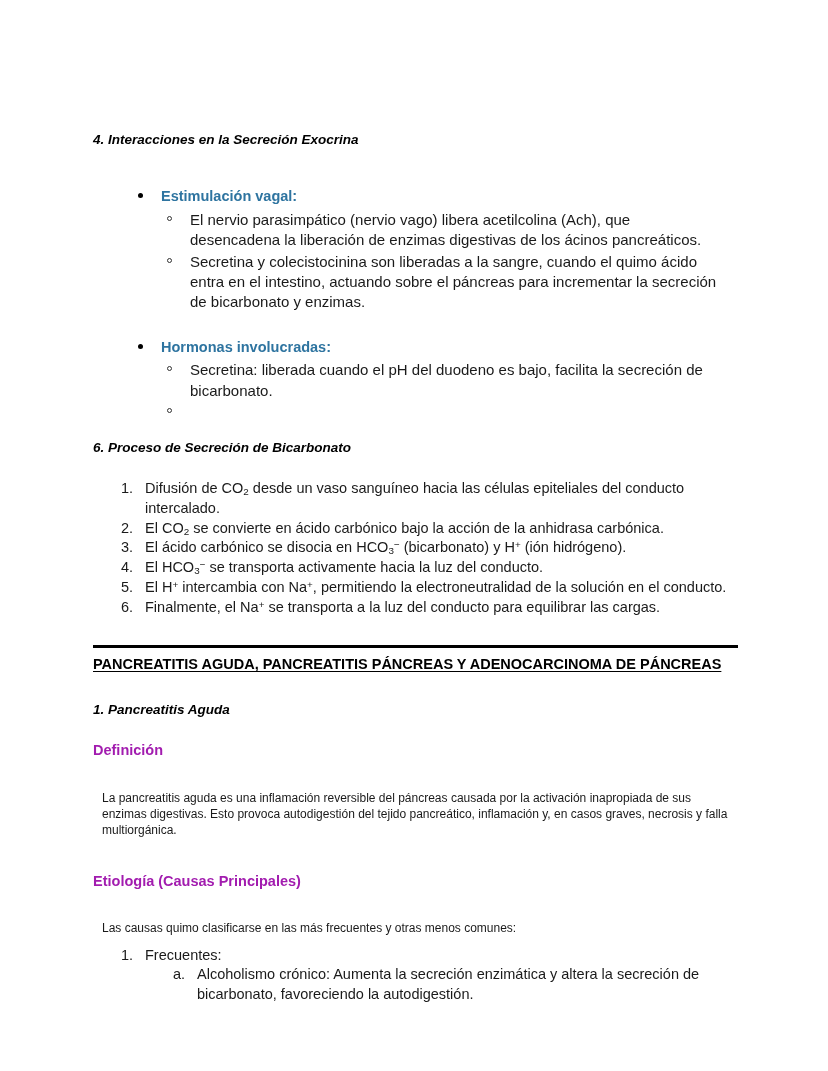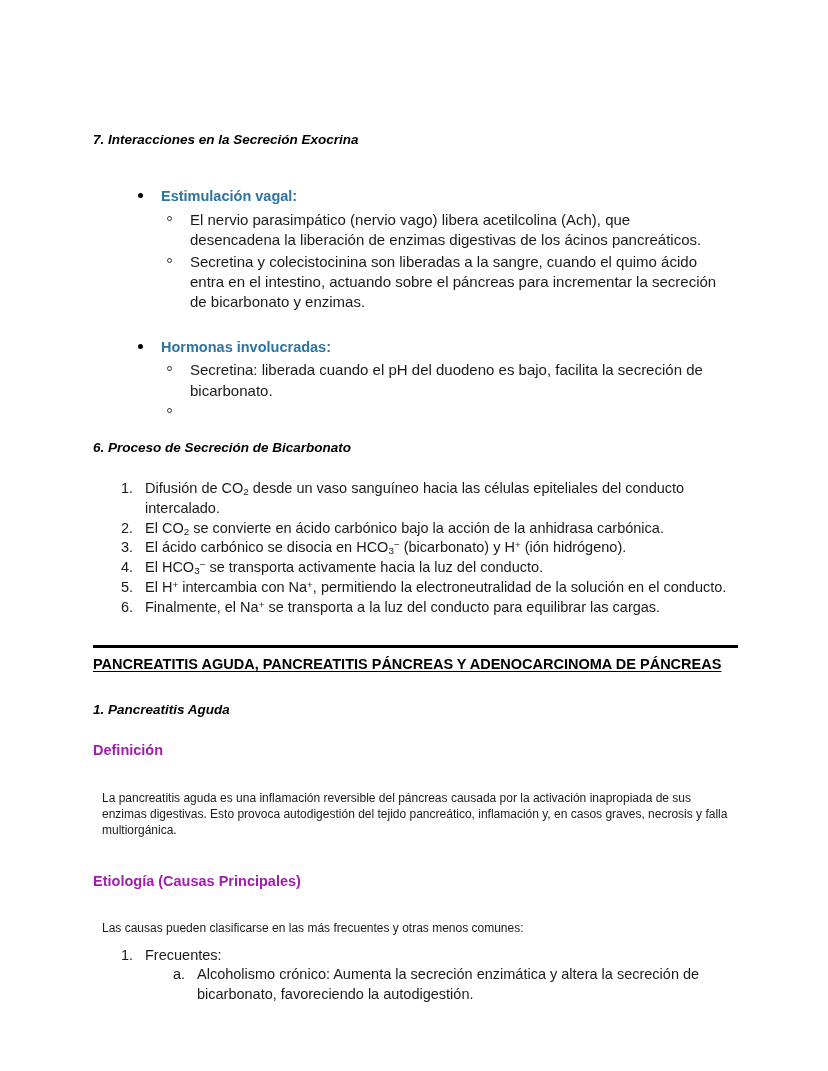--- a/index.html
+++ b/index.html
@@ -166,21 +166,21 @@
 
   sub { font-size: 0.68em; vertical-align: -0.22em; }
   sup { font-size: 0.68em; vertical-align: 0.38em; }
 </style>
 </head>
 <body>
 
 <div class="page">
   <div class="content">
 
-    <h2 class="sec-heading">7. Interacciones en la Secreción Exocrina</h2>
+    <h2 class="sec-heading">4. Interacciones en la Secreción Exocrina</h2>
 
     <div class="gap-lg"></div>
 
     <ul class="lvl1">
       <li class="bullet-item">
         <span class="disc"></span>
         <div class="bullet-label">Estimulación vagal:</div>
         <ul class="lvl2">
           <li class="sub-item">
             <span class="circle"></span>
@@ -239,21 +239,21 @@
     <div style="height:20px;"></div>
 
     <p class="para">La pancreatitis aguda es una inflamación reversible del páncreas causada por la activación inapropiada de sus enzimas digestivas. Esto provoca autodigestión del tejido pancreático, inflamación y, en casos graves, necrosis y falla multiorgánica.</p>
 
     <div style="height:24px;"></div>
 
     <h3 class="blue-heading">Etiología (Causas Principales)</h3>
 
     <div style="height:20px;"></div>
 
-    <p class="para">Las causas pueden clasificarse en las más frecuentes y otras menos comunes:</p>
+    <p class="para">Las causas quimo clasificarse en las más frecuentes y otras menos comunes:</p>
 
     <ol class="num-list indent-1">
       <li class="num-item">
         <span class="marker">1.</span>
         <span>Frecuentes:</span>
         <ol class="alpha-list">
           <li class="alpha-item">
             <span class="marker">a.</span>
             <span>Alcoholismo crónico: Aumenta la secreción enzimática y altera la secreción de bicarbonato, favoreciendo la autodigestión.</span>
           </li>

